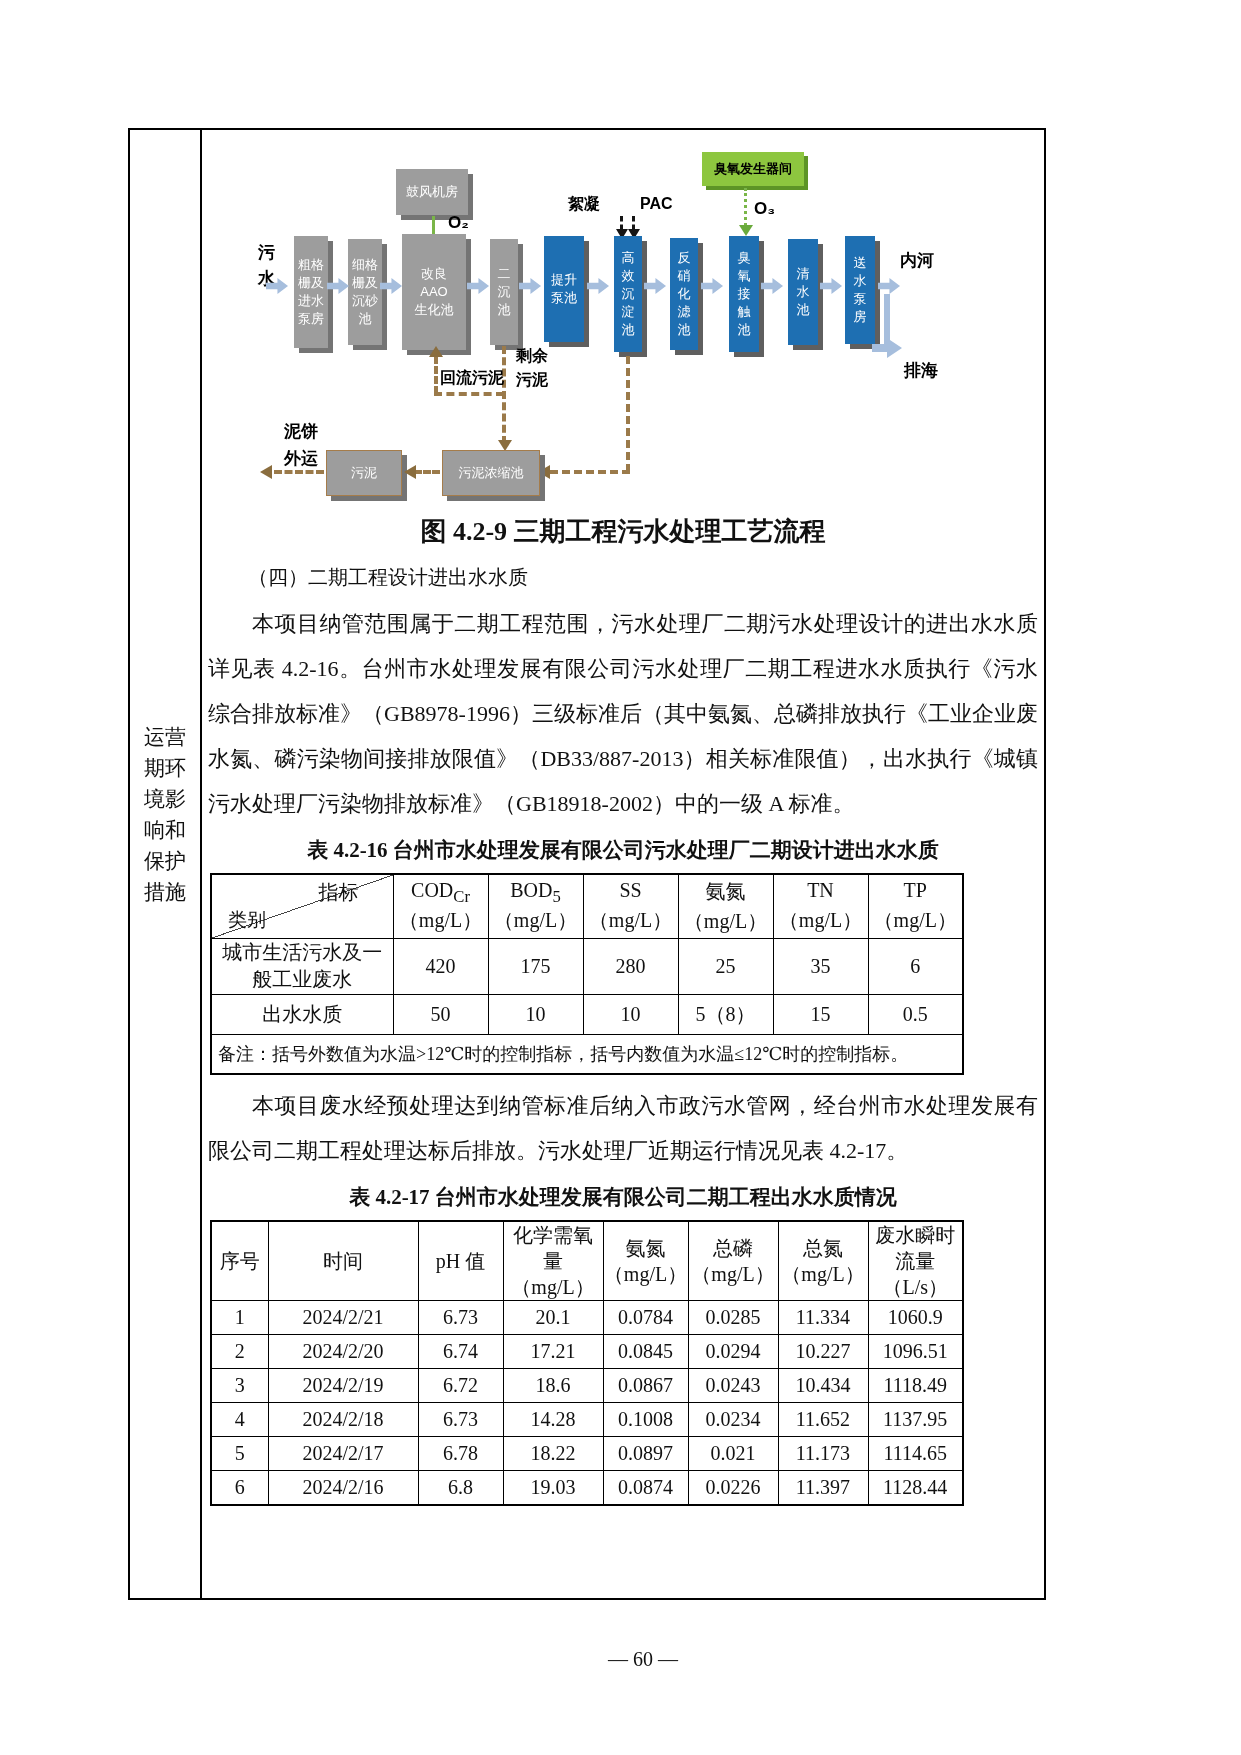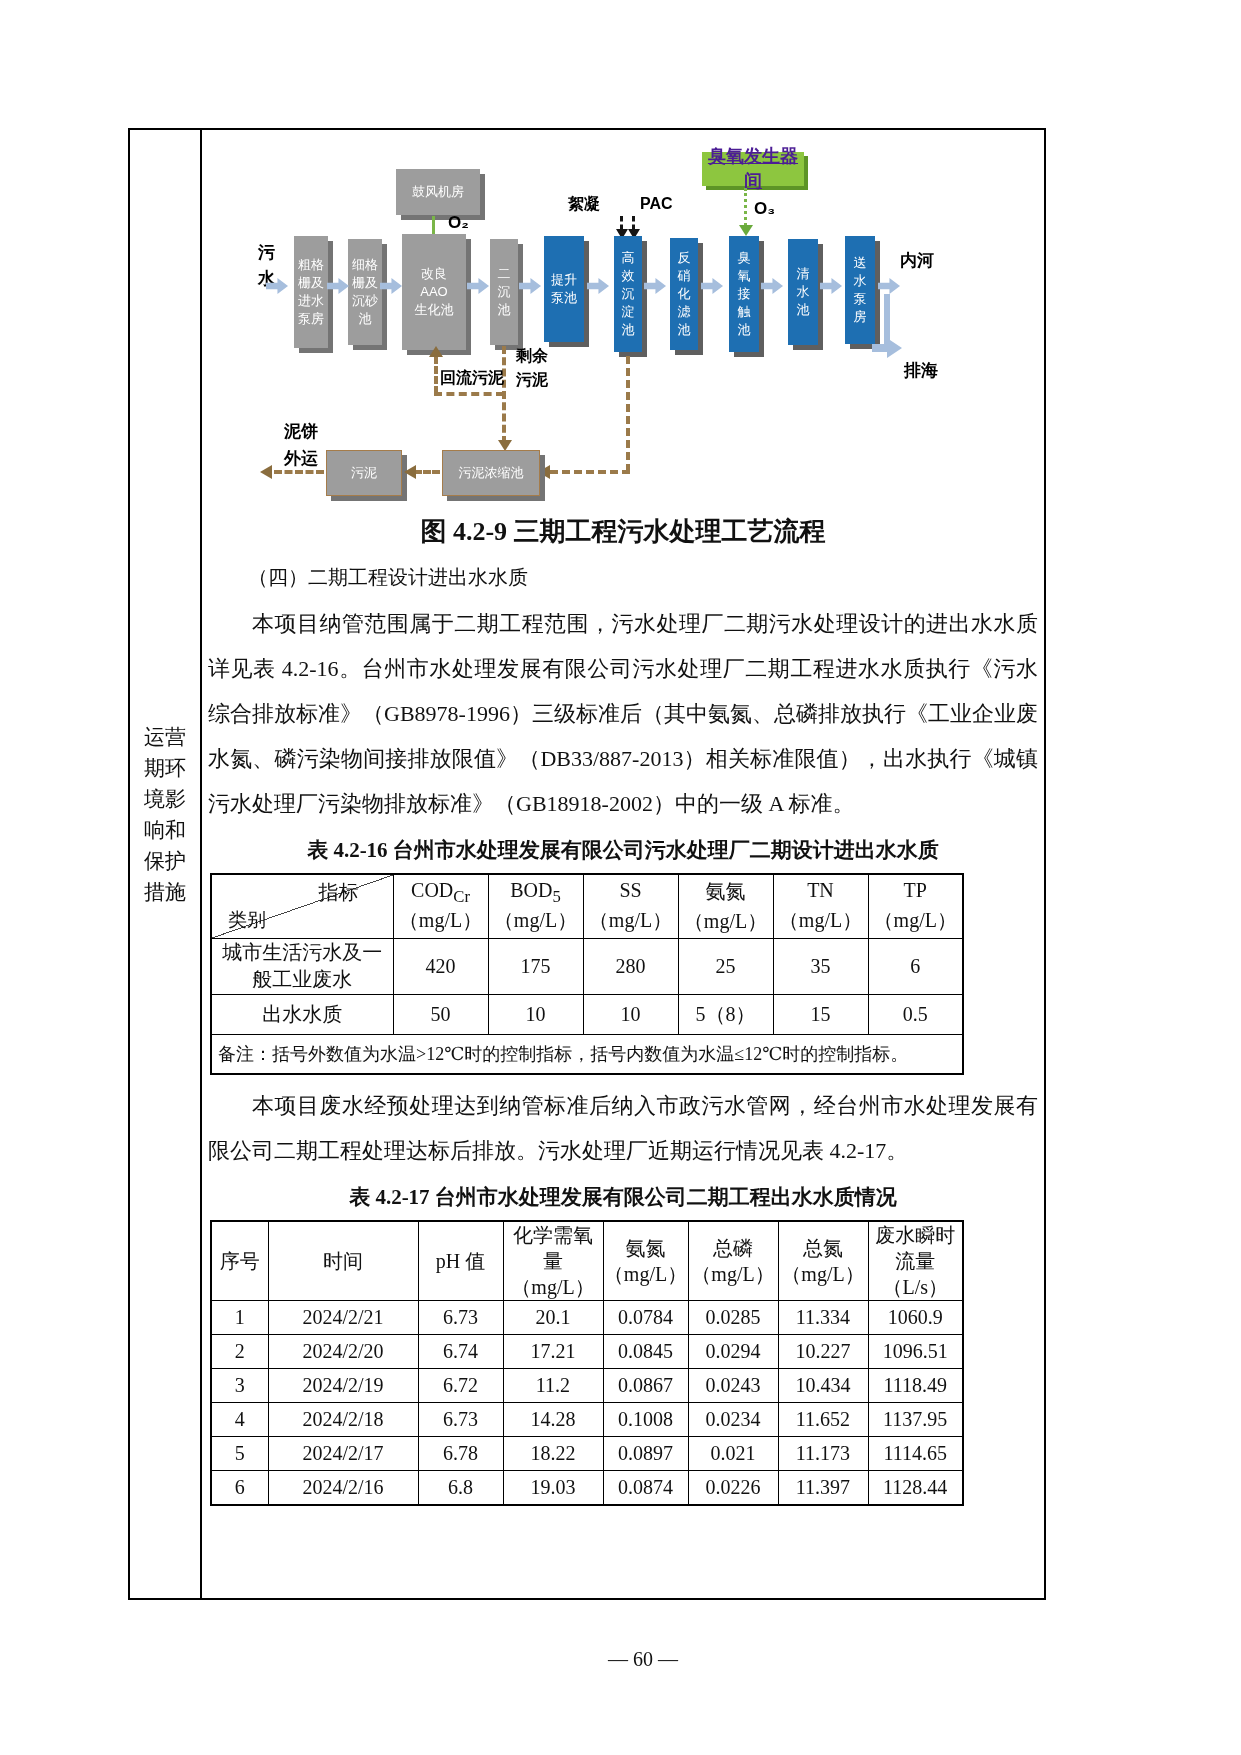--- a/index.html
+++ b/index.html
@@ -14,22 +14,22 @@
   .main{flex:1;padding:0 6px;overflow:hidden;}
 
   
   .fig{position:relative;height:378px;margin-top:2px;
        font-family:"Liberation Sans","DejaVu Sans",sans-serif;}
   .pbox{position:absolute;display:flex;align-items:center;justify-content:center;
         color:#fff;font-size:13px;line-height:1.4;text-align:center;
         white-space:pre-line;box-sizing:border-box;}
   .gray{background:#9d9d9d;box-shadow:5px 5px 0 #747474;}
   .blue{background:#1e6fb2;box-shadow:5px 5px 0 #5f5f5f;}
-  .greenbox{background:#8dc63f;box-shadow:4px 4px 0 #5d9426;color:#4c1d95;
-            font-weight:bold;font-size:18px;text-decoration:underline;}
+  .greenbox{background:#8dc63f;box-shadow:4px 4px 0 #5d9426;color:#000000;
+            font-weight:bold;font-size:13px;}
   .brownedge{border:1px solid #a57c4a;}
   .flabel{position:absolute;font-weight:bold;color:#000;font-size:17px;
           line-height:26px;white-space:pre-line;text-align:center;}
   .flabel.sm{font-size:16px;line-height:24px;}
   .arr{position:absolute;width:22px;height:16px;background:#a6bedd;
        clip-path:polygon(0 30%,52% 30%,52% 0,100% 50%,52% 100%,52% 70%,0 70%);}
   .searrow{position:absolute;width:30px;height:20px;background:#a6bedd;
        clip-path:polygon(0 30%,50% 30%,50% 0,100% 50%,50% 100%,50% 70%,0 70%);}
   .sealine{position:absolute;width:6px;background:#a6bedd;}
   .vgreen{position:absolute;width:0;border-left:3px solid #7ab648;}
@@ -74,21 +74,21 @@
 
 <div class="page">
   <div class="frame">
     <div class="side">
       <div class="side-label">运营期环境影响和保护措施</div>
     </div>
     <div class="main">
 
       <div class="fig">
 
-        <div class="pbox gray" style="left:188px;top:37px;width:84px;height:46px;">鼓风机房</div>
+        <div class="pbox gray" style="left:188px;top:37px;width:72px;height:46px;">鼓风机房</div>
         <div class="pbox greenbox" style="left:494px;top:20px;width:102px;height:34px;">臭氧发生器间</div>
 
         <div class="vgreen" style="left:224px;top:84px;height:20px;"></div>
         <div class="tri down-green" style="left:219px;top:103px;"></div>
         <div class="flabel" style="left:240px;top:78px;">O₂</div>
 
         <div class="flabel sm" style="left:360px;top:60px;">絮凝</div>
         <div class="vblack" style="left:412px;top:84px;height:14px;"></div>
         <div class="vblack" style="left:424px;top:84px;height:14px;"></div>
         <div class="tri down-black" style="left:408px;top:97px;"></div>
@@ -303,21 +303,21 @@
               <td>17.21</td>
               <td>0.0845</td>
               <td>0.0294</td>
               <td>10.227</td>
               <td>1096.51</td>
         </tr>
         <tr>
           <td>3</td>
               <td>2024/2/19</td>
               <td>6.72</td>
-              <td>11.2</td>
+              <td>18.6</td>
               <td>0.0867</td>
               <td>0.0243</td>
               <td>10.434</td>
               <td>1118.49</td>
         </tr>
         <tr>
           <td>4</td>
               <td>2024/2/18</td>
               <td>6.73</td>
               <td>14.28</td>

